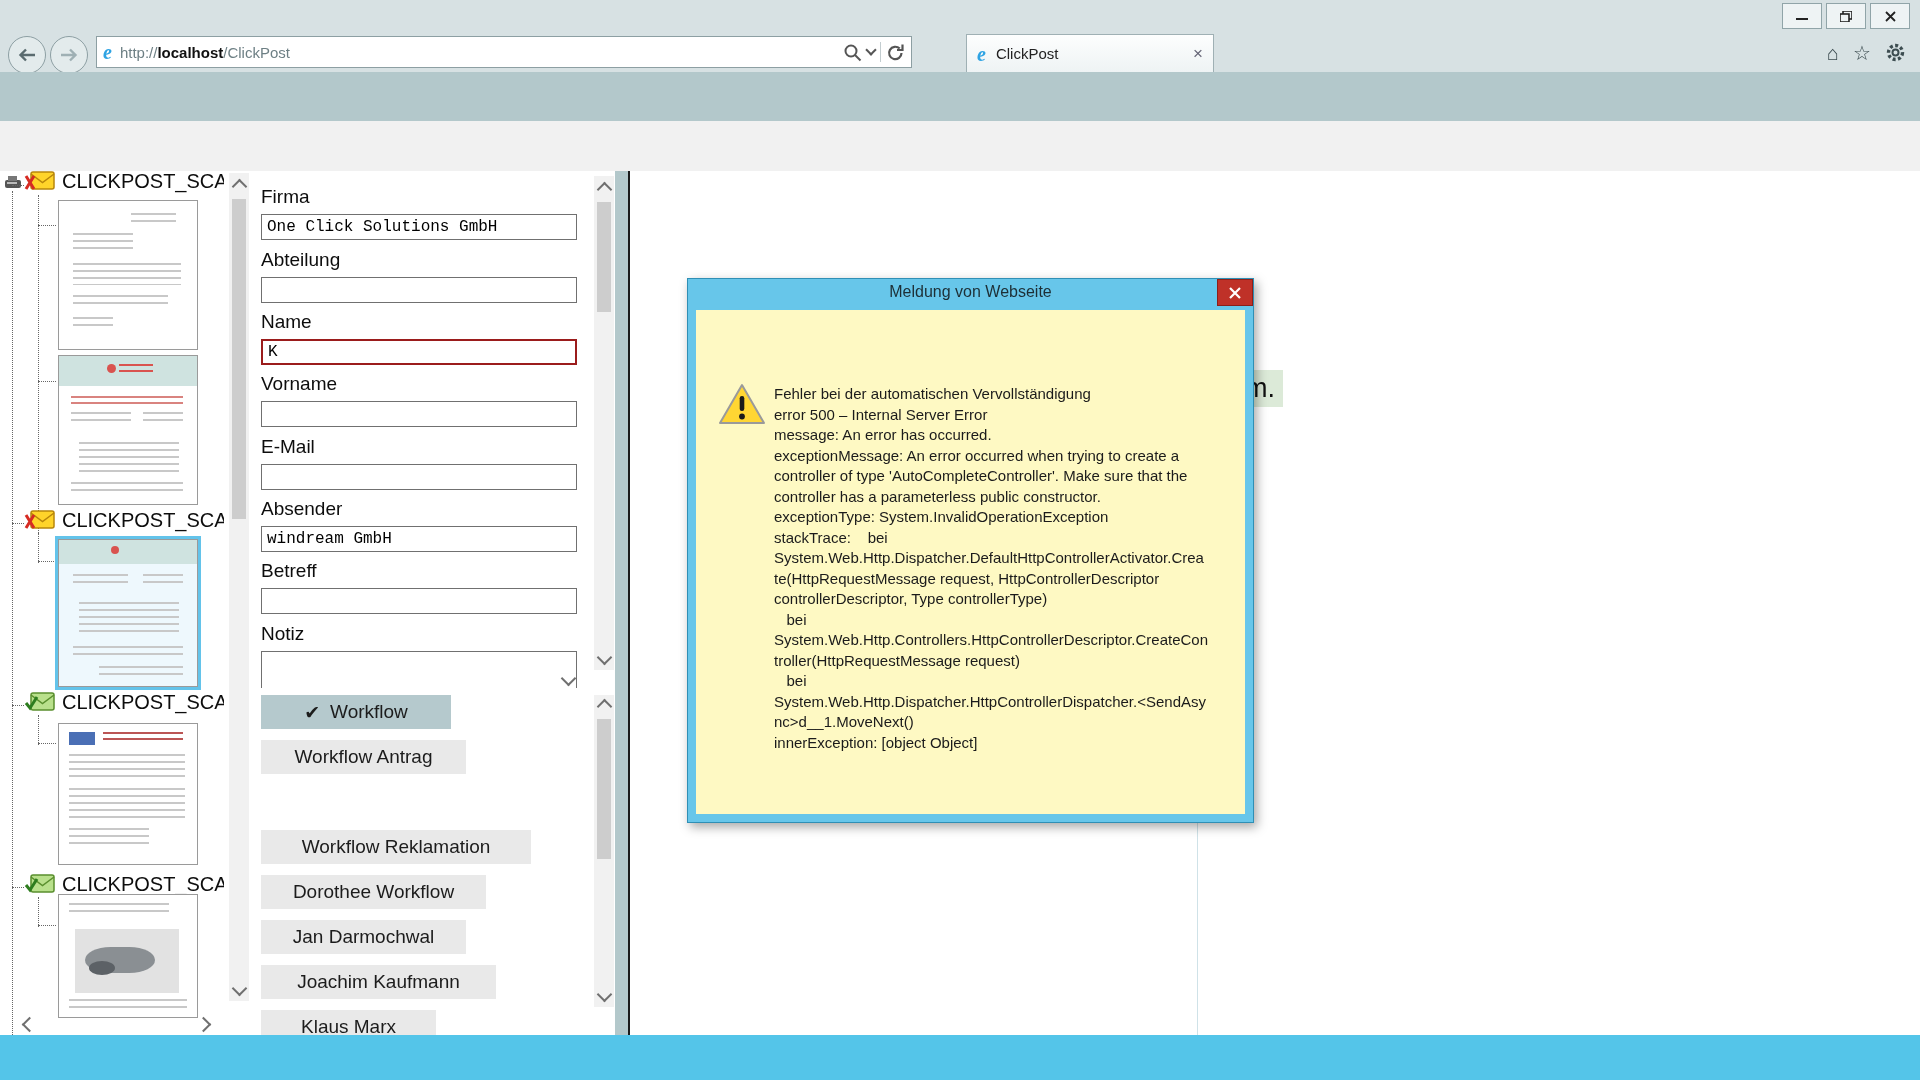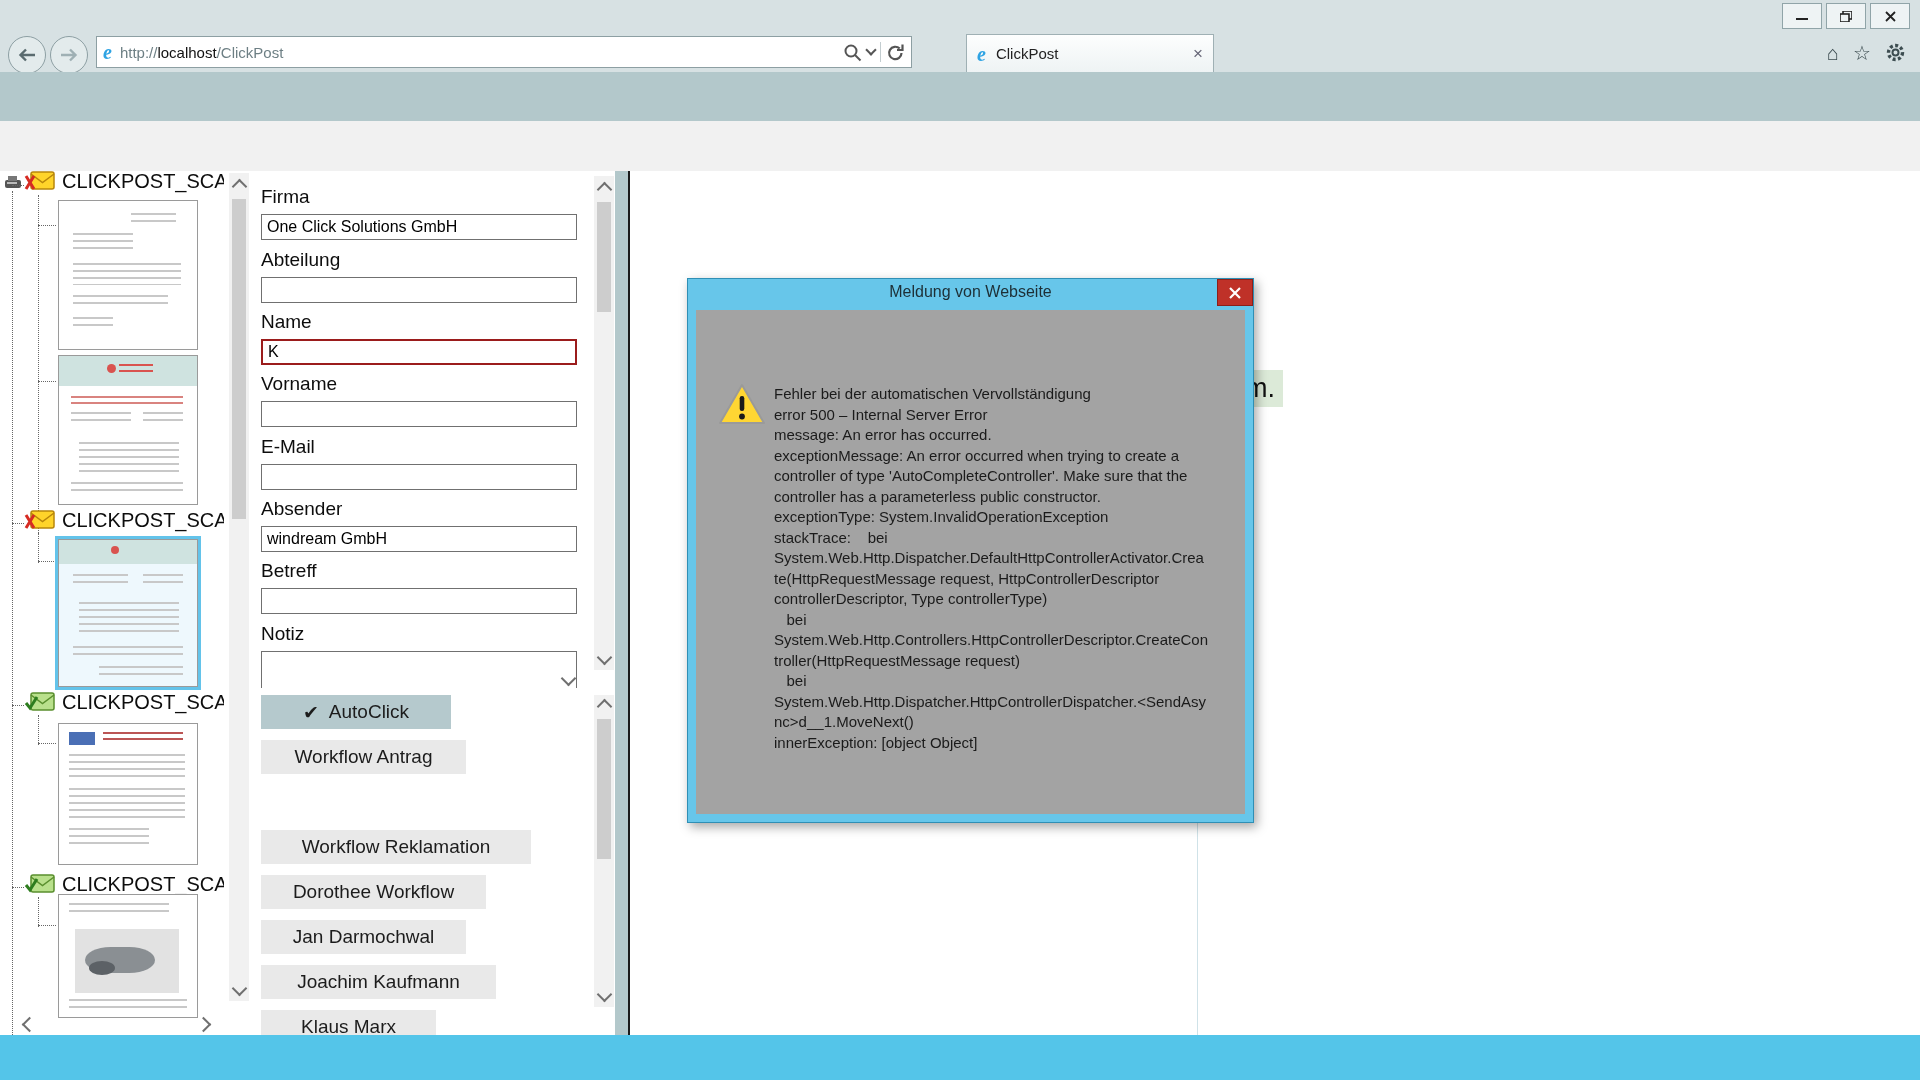--- a/index.html
+++ b/index.html
@@ -9,21 +9,21 @@
 
   
   #chrome{left:0;top:0;width:1920px;height:72px;background:#d7e1e3;border-bottom:1px solid #b6c6c9}
   .winbtn{width:38px;height:24px;background:#eef3f4;border:1px solid #90a4a8;
           display:flex;align-items:center;justify-content:center}
   .navcircle{width:36px;height:36px;border-radius:50%;border:1px solid #8d9fa3;background:#e3ebec;
              display:flex;align-items:center;justify-content:center}
   #urlbar{left:96px;top:36px;width:816px;height:32px;background:#fff;border:1px solid #8d9fa3;
           display:flex;align-items:center;box-sizing:border-box;padding:0 6px}
   .urltext{font-size:15px;white-space:nowrap}
-  .url-dim{color:#6d7f84}.url-host{color:#111;font-weight:normal}
+  .url-dim{color:#6d7f84}.url-host{color:#111;font-weight:bold}
   #tab{left:966px;top:34px;width:248px;height:38px;background:linear-gradient(#fdfefe,#eef3f4);
        border:1px solid #9fb0b4;border-bottom:none;box-sizing:border-box;
        display:flex;align-items:center;padding:0 10px;font-size:15px}
   .favicon-e{font-family:"Liberation Serif",serif;font-style:italic;font-weight:bold;
              color:#2ea3e3;font-size:20px;line-height:1}
   .chromeglyph{font-size:20px;color:#3c4c50;line-height:1}
 
   
   #appheader{left:0;top:72px;width:1920px;height:49px;background:#b3c8cb}
   #logo{left:18px;top:80px;display:flex;align-items:center}
@@ -50,35 +50,35 @@
   .thumbsel{outline:3px solid #63c3ea;background:#eef8fd}
 
   .scroll{background:#f1f1f1}
   .chev{display:inline-block;width:9px;height:9px;border-left:2px solid #707070;border-bottom:2px solid #707070}
   .chev.up{transform:rotate(135deg)}.chev.down{transform:rotate(-45deg)}
   .chev.left{transform:rotate(45deg)}.chev.right{transform:rotate(225deg)}
   .sthumb{position:absolute;left:3px;width:14px;background:#cdcdcd}
 
   .flabel{position:absolute;left:0;font-size:19px;color:#0d0d0d}
   .finput{position:absolute;left:0;width:316px;height:26px;border:1px solid #707070;background:#fff;
-          font-size:16px;padding:0 5px;box-sizing:border-box;font-family:Liberation Sans, sans-serif}
+          font-size:16px;padding:0 5px;box-sizing:border-box;font-family:Liberation Mono, monospace}
   .finput.err{border:2px solid #9b1c1c}
   .wfbtn{position:absolute;height:34px;background:#e9e9e9;color:#1c1c1c;font-size:19px;
          display:flex;align-items:center;justify-content:center;cursor:default}
   .wfbtn.active{background:#b5c9cd}
 
   
   #preview{left:630px;top:171px;width:1290px;height:864px;background:#fff}
 
   
   #dialog{left:687px;top:278px;width:567px;height:545px;background:#67c6ea;border:1px solid #2f8fb5;
           box-sizing:border-box;z-index:50;box-shadow:3px 4px 10px rgba(0,0,0,.35)}
   #dlgtitle{height:26px;display:flex;align-items:center;justify-content:center;
             font-size:16px;color:#1d2f36}
-  #dlgbody{position:absolute;left:8px;right:8px;top:31px;bottom:8px;background:#a3a3a3;overflow:hidden}
+  #dlgbody{position:absolute;left:8px;right:8px;top:31px;bottom:8px;background:#fef9c3;overflow:hidden}
   #dlgmsg{position:absolute;left:78px;top:74px;width:468px;font-size:15px;line-height:20.5px;
           white-space:pre-wrap;color:#1b1b1b}
   #dlgfooter{position:absolute;left:0;right:0;bottom:0;height:64px;background:#f0f0f0}
   #okbtn{position:absolute;right:16px;top:14px;width:96px;height:36px;background:linear-gradient(#f3f3f3,#e2e2e2);
          border:2px solid #3f94d8;box-shadow:0 0 0 1px #adadad inset;font-size:15px;color:#1a1a1a;
          display:flex;align-items:center;justify-content:center}
   #dlgclose{position:absolute;right:0;top:0;width:34px;height:25px;background:#bf3128;border:1px solid #8c1f18;
             display:flex;align-items:center;justify-content:center}
 
   
@@ -429,21 +429,21 @@
       <input class="finput" style="top: 355px;" value="windream GmbH">
       <span class="flabel" style="top:389px">Betreff</span>
       <input class="finput" style="top: 417px;" value="">
       <span class="flabel" style="top:452px">Notiz</span>
       <input class="finput" style="top: 480px; height: 40px;" value="">
     </div>
     <span class="chev down abs" style="left:302px;top:502px"></span>
 
     <div class="wfbtn active" style="left:0;top:524px;width:190px">
       <span style="margin-right:10px">✔</span>
-      <span>AutoClick</span>
+      <span>Workflow</span>
     </div>
     <div class="wfbtn" style="left:0;top:569px;width:205px">
         <span>Workflow Antrag</span>
       </div>
     <div class="wfbtn" style="left:0;top:659px;width:270px">
         <span>Workflow Reklamation</span>
       </div>
     <div class="wfbtn" style="left:0;top:704px;width:225px">
         <span>Dorothee Workflow</span>
       </div>

